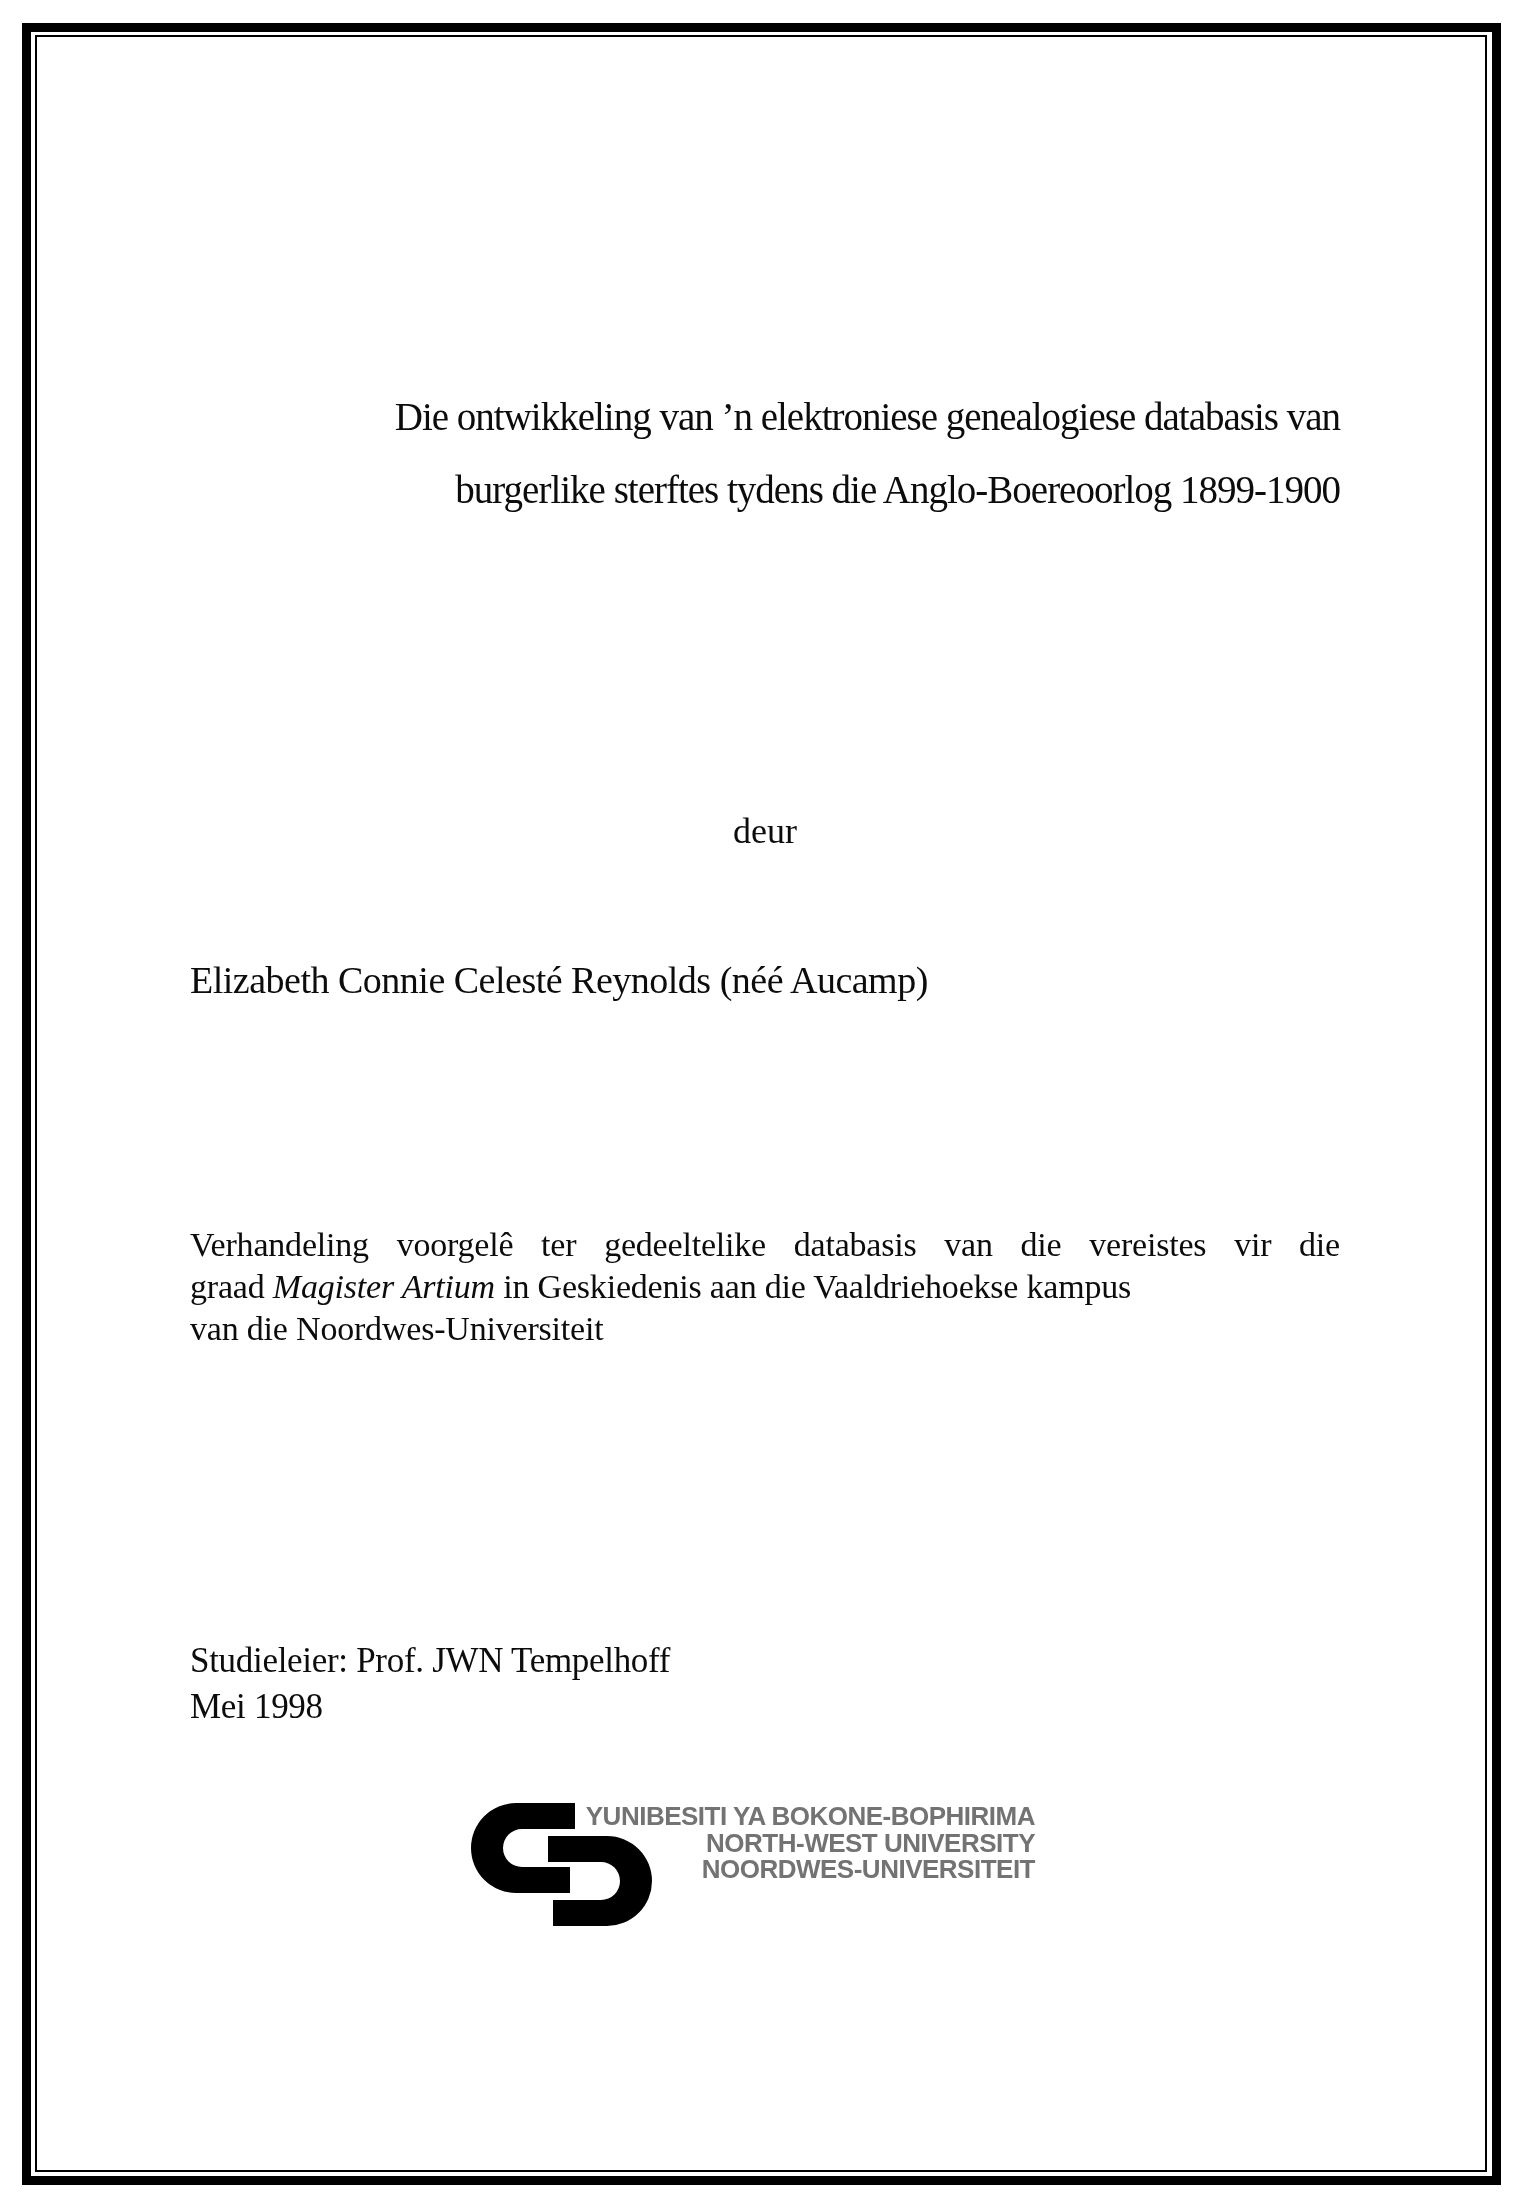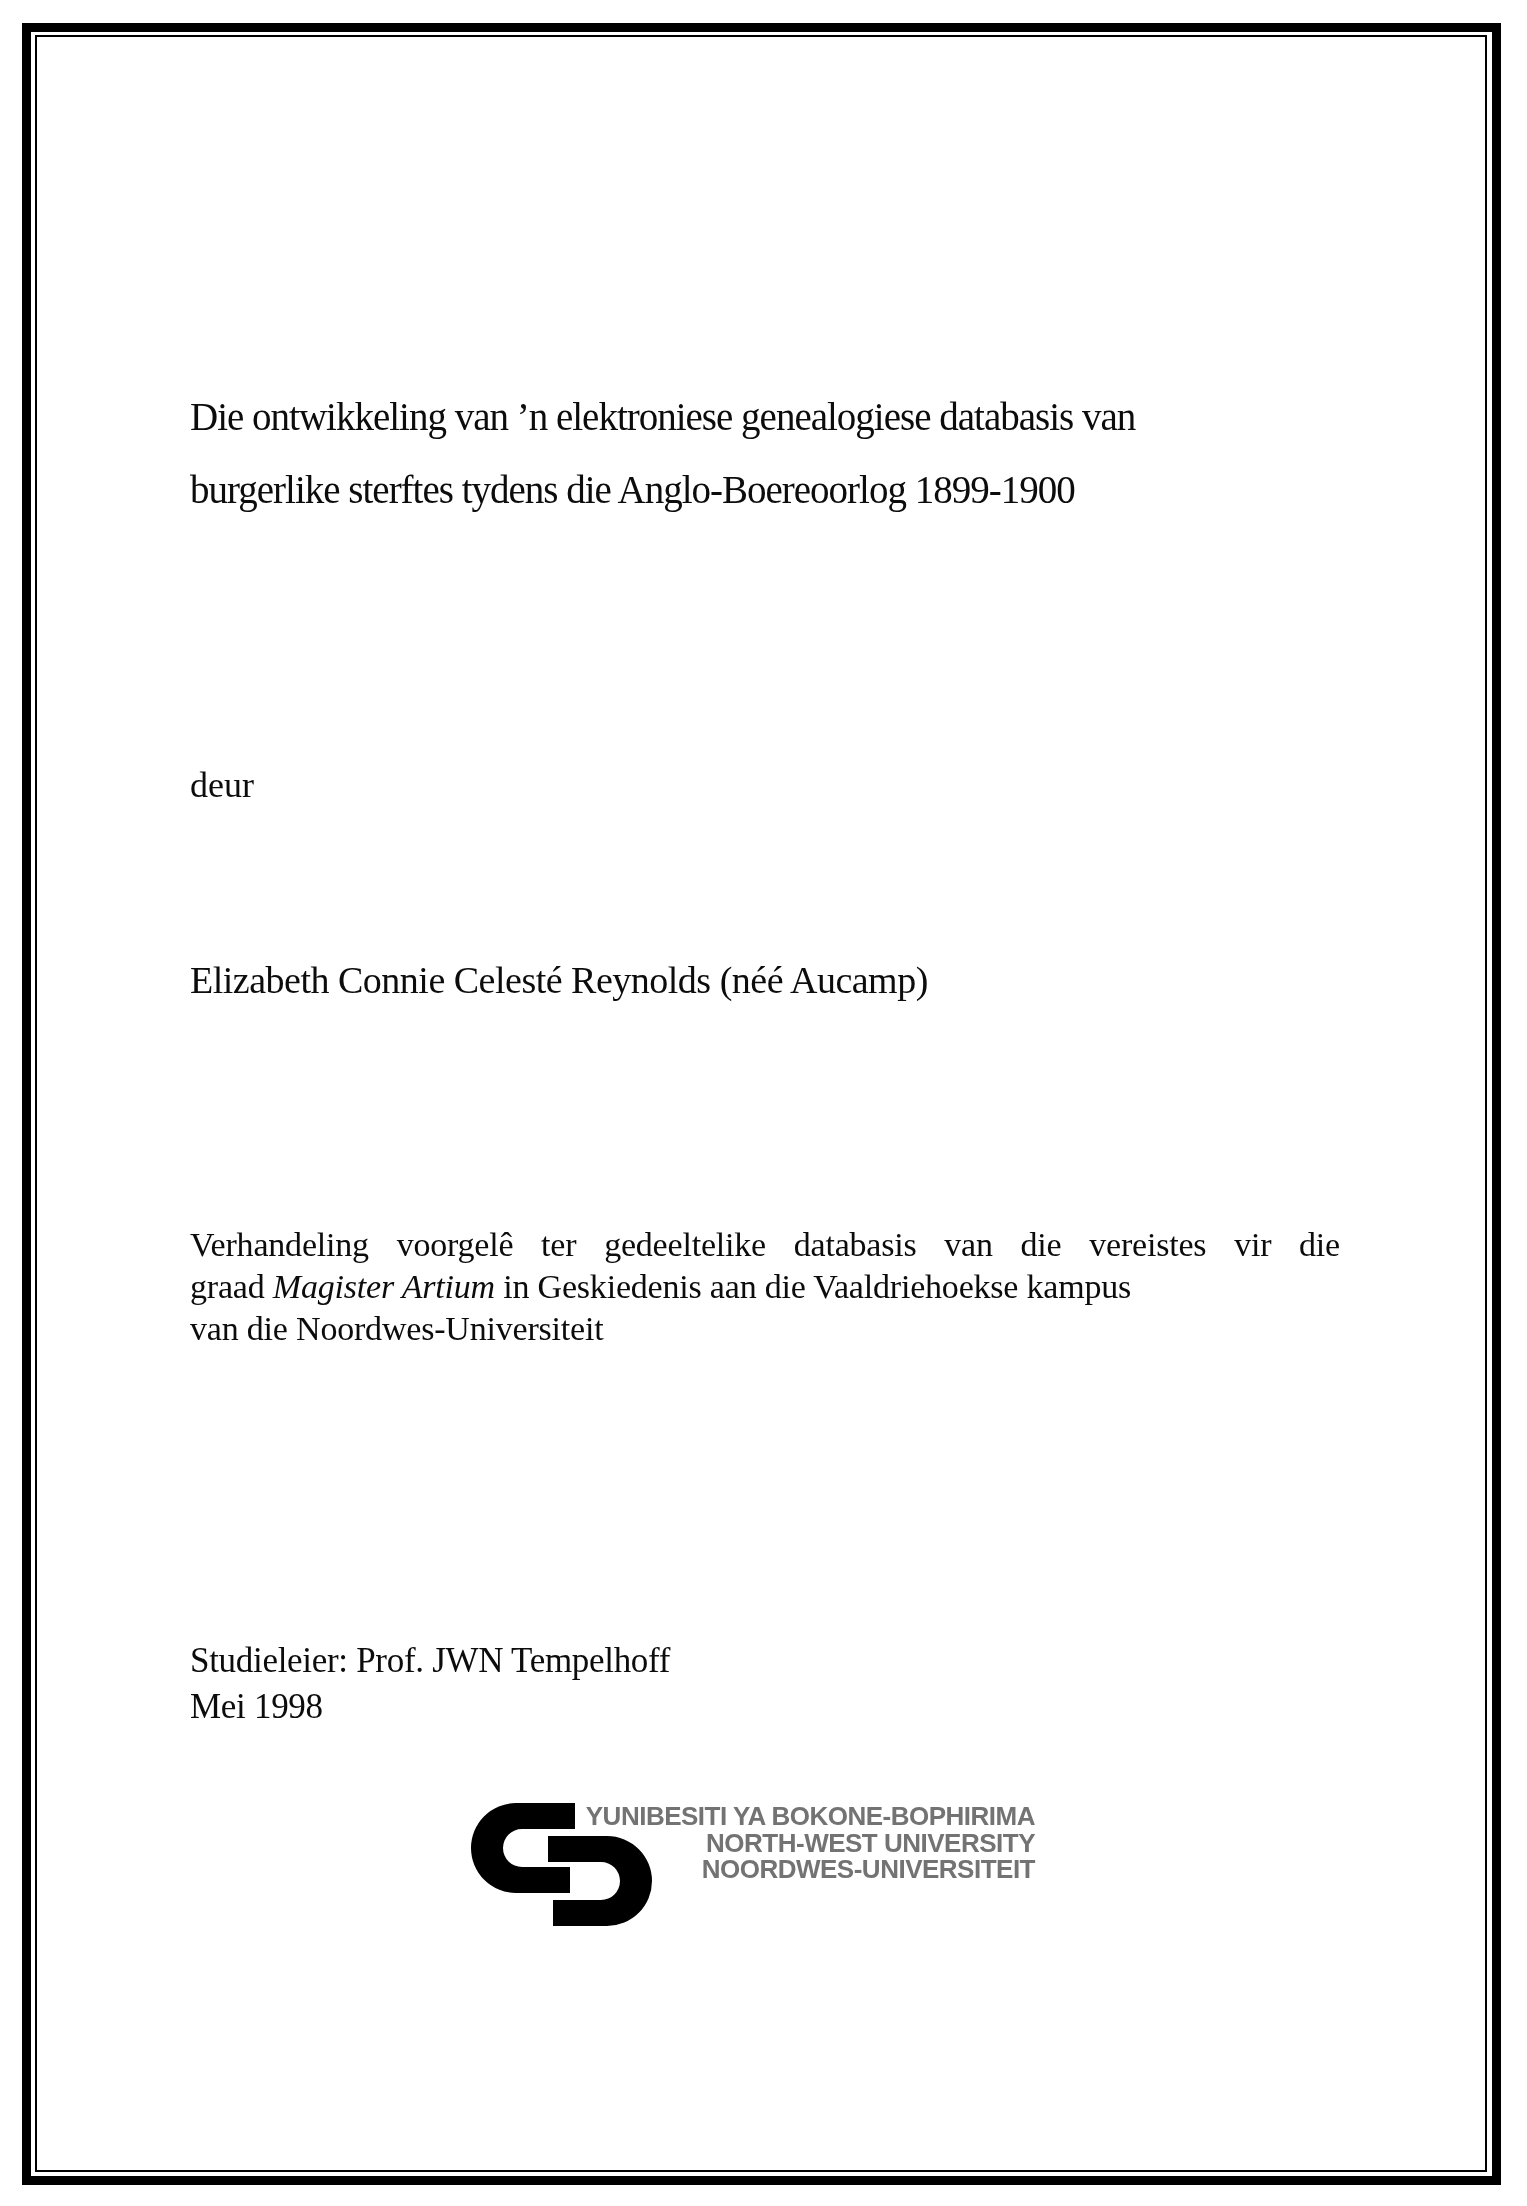--- a/index.html
+++ b/index.html
@@ -19,30 +19,31 @@
     pointer-events:none;
   }
   .frame-inner{
     position:absolute;
     left:35px;top:35px;right:40px;bottom:34px;
     border:2px solid #000;
     pointer-events:none;
   }
   .title{
     position:absolute;
-    left:190px;right:170px;top:380px;
-    text-align:left;
+    left:190px;right:187px;top:380px;
+    text-align:right;
     font-size:39px;
     line-height:73px;
     letter-spacing:-1px;
     white-space:nowrap;
   }
   .byline{
     position:absolute;
-    left:190px;right:187px;top:766px;
+    left:190px;right:187px;top:812px;
+    text-align:center;
     font-size:36px;line-height:38px;
   }
   .author{
     position:absolute;
     left:190px;right:187px;top:960px;
     font-size:38px;line-height:40px;
     letter-spacing:-0.5px;
   }
   .statement{
     position:absolute;

